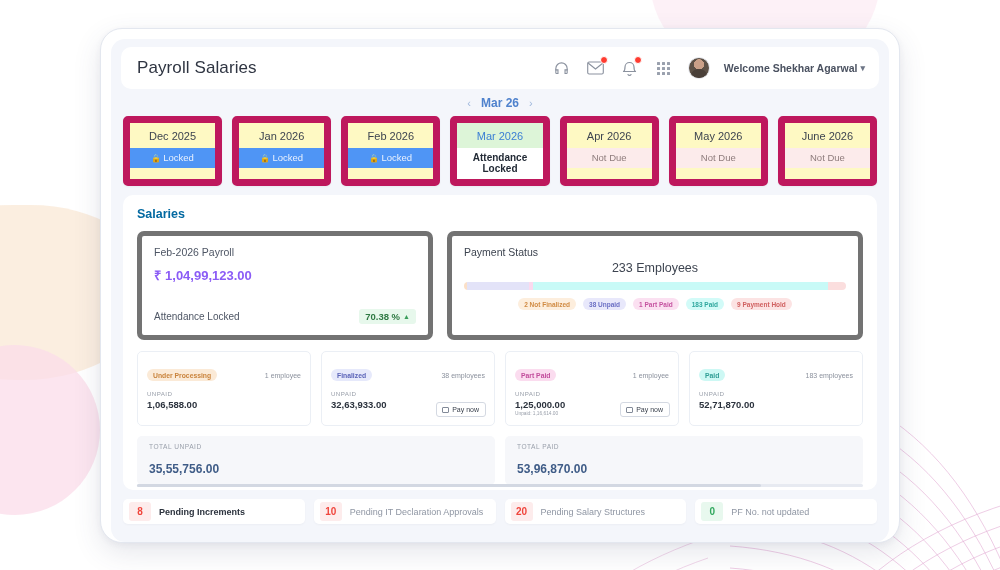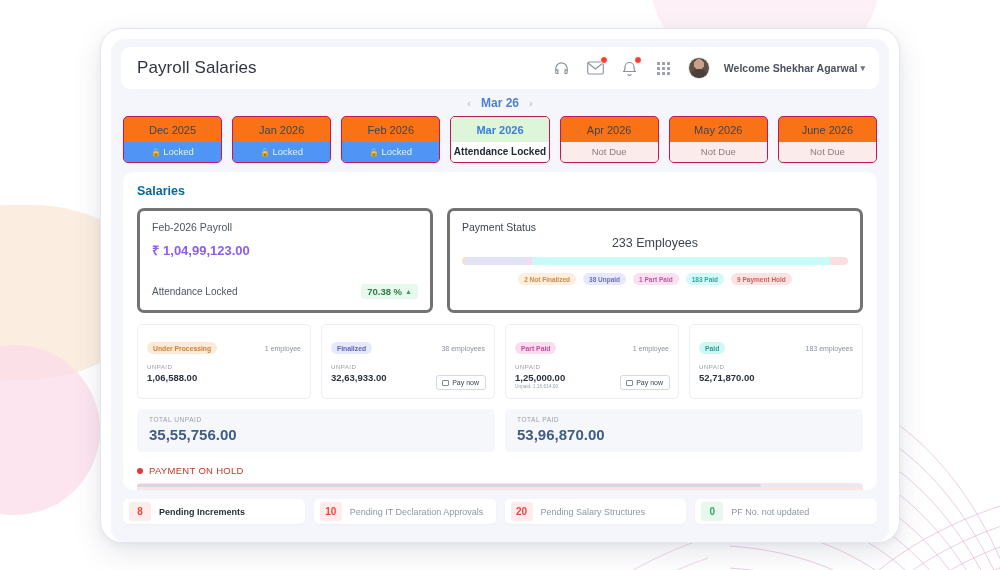--- a/index.html
+++ b/index.html
@@ -85,48 +85,48 @@
     display: flex; align-items: center; justify-content: center;
     gap: 10px; padding: 7px 0 6px;
     font-size: 12px; color: #4d7cc7;
   }
   .monthnav .arrow { color: #9fb7dc; font-size: 11px; cursor: pointer; }
   .monthnav .label { font-weight: bold; color: #4f82cd; }
 
   
   .months { display: flex; gap: 10px; padding: 0 12px 9px; }
   .mcard {
-    flex: 1; background: #f97316; border-radius: 5px; overflow: hidden;
-    border: 1px solid #be185d; cursor: pointer;
+    flex: 1; background: #fef9c3; border-radius: 5px; overflow: hidden;
+    border: 7px solid #be185d; cursor: pointer;
     box-shadow: 0 1px 2px rgba(40,50,80,.05);
   }
   .mcard .mname {
     text-align: center; font-size: 11px; color: #3d4450;
     padding: 7px 0 6px;
   }
   .mcard .mstate {
     text-align: center; font-size: 9.5px; padding: 4px 0 5px;
   }
   .mcard.locked .mstate { background: #4f95f5; color: #e9f1fe; }
-  .mcard.current .mname { background: #ddf5d8; color: #3b7fd4; font-weight: bold; }
+  .mcard.current .mname { background: #ddf5d8; color: #3b7fd4; font-weight: normal; }
   .mcard.current .mstate { background: #fff; color: #222a35; font-weight: bold; font-size: 10px; }
   .mcard.notdue .mstate { background: #fcebeb; color: #8e7c7c; }
   .lock-glyph { font-size: 8px; margin-right: 2px; }
 
   
   .panel {
     background: #fff; border-radius: 10px;
     margin: 0 12px; padding: 12px 14px 10px;
     flex: 1; overflow: hidden; position: relative;
   }
   .panel-title { font-size: 12.5px; color: #0369a1; font-weight: bold; margin-bottom: 10px; }
 
   .row-top { display: flex; gap: 14px; }
   .card-out {
-    border: 3px solid #737373; border-radius: 7px;
+    border: 5px solid #737373; border-radius: 7px;
     padding: 10px 12px 11px;
   }
   .payroll-card { width: 296px; }
   .payroll-sub { font-size: 10.5px; color: #4e5665; margin-bottom: 8px; }
   .payroll-amt { font-size: 13px; font-weight: bold; color: #8b5cf6; margin-bottom: 25px; }
   .payroll-foot { display: flex; align-items: center; }
   .payroll-foot .lbl { font-size: 10px; color: #4e5665; }
   .pct-badge {
     margin-left: auto; background: #e7f8ec; color: #2f7a44;
     font-size: 9.5px; font-weight: bold; padding: 2px 6px; border-radius: 3px;
@@ -172,21 +172,21 @@
     width: 7px; height: 6px; border: 1px solid #828a98; border-radius: 1px;
     display: inline-block;
   }
 
   
   .totals-row { display: flex; gap: 10px; margin-top: 10px; }
   .total-box {
     flex: 1; background: #f6f7fa; border-radius: 5px; padding: 7px 12px 9px;
   }
   .total-lbl { font-size: 6.6px; color: #9aa0ab; letter-spacing: .5px; }
-  .total-amt { font-size: 15px; font-weight: bold; color: #3f5c87; margin-top: 3px; }
+  .total-amt { font-size: 12px; font-weight: bold; color: #3f5c87; margin-top: 12px; }
 
   
   .hold-head {
     display: flex; align-items: center; gap: 6px;
     margin-top: 13px; font-size: 9.5px; color: #c0392b; letter-spacing: .3px;
   }
   .hold-dot { width: 6px; height: 6px; border-radius: 50%; background: #e03b2f; }
   .hold-box {
     margin-top: 7px; background: #fbe4e4; border-radius: 5px;
     padding: 9px 12px 11px; display: flex; align-items: center;

